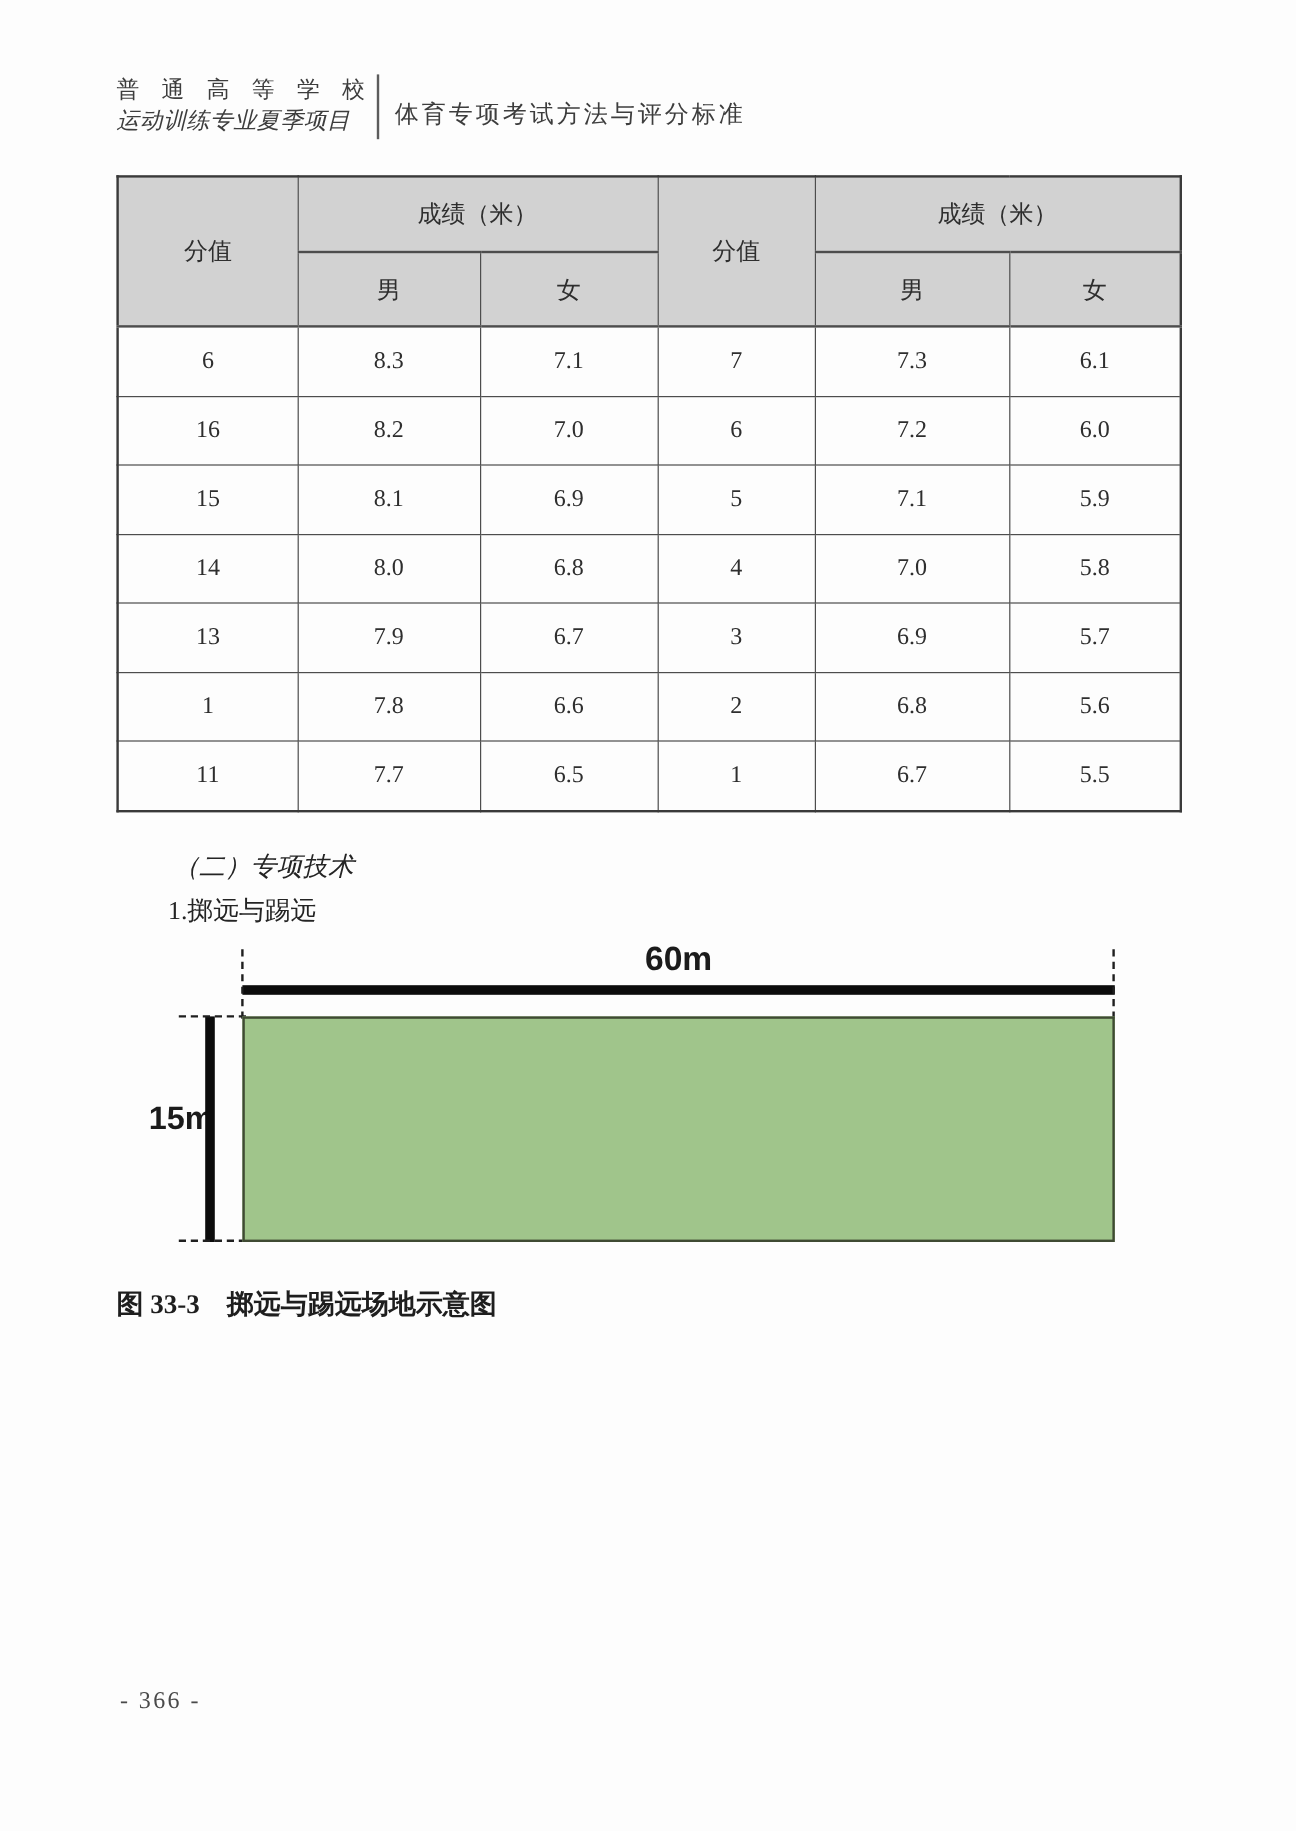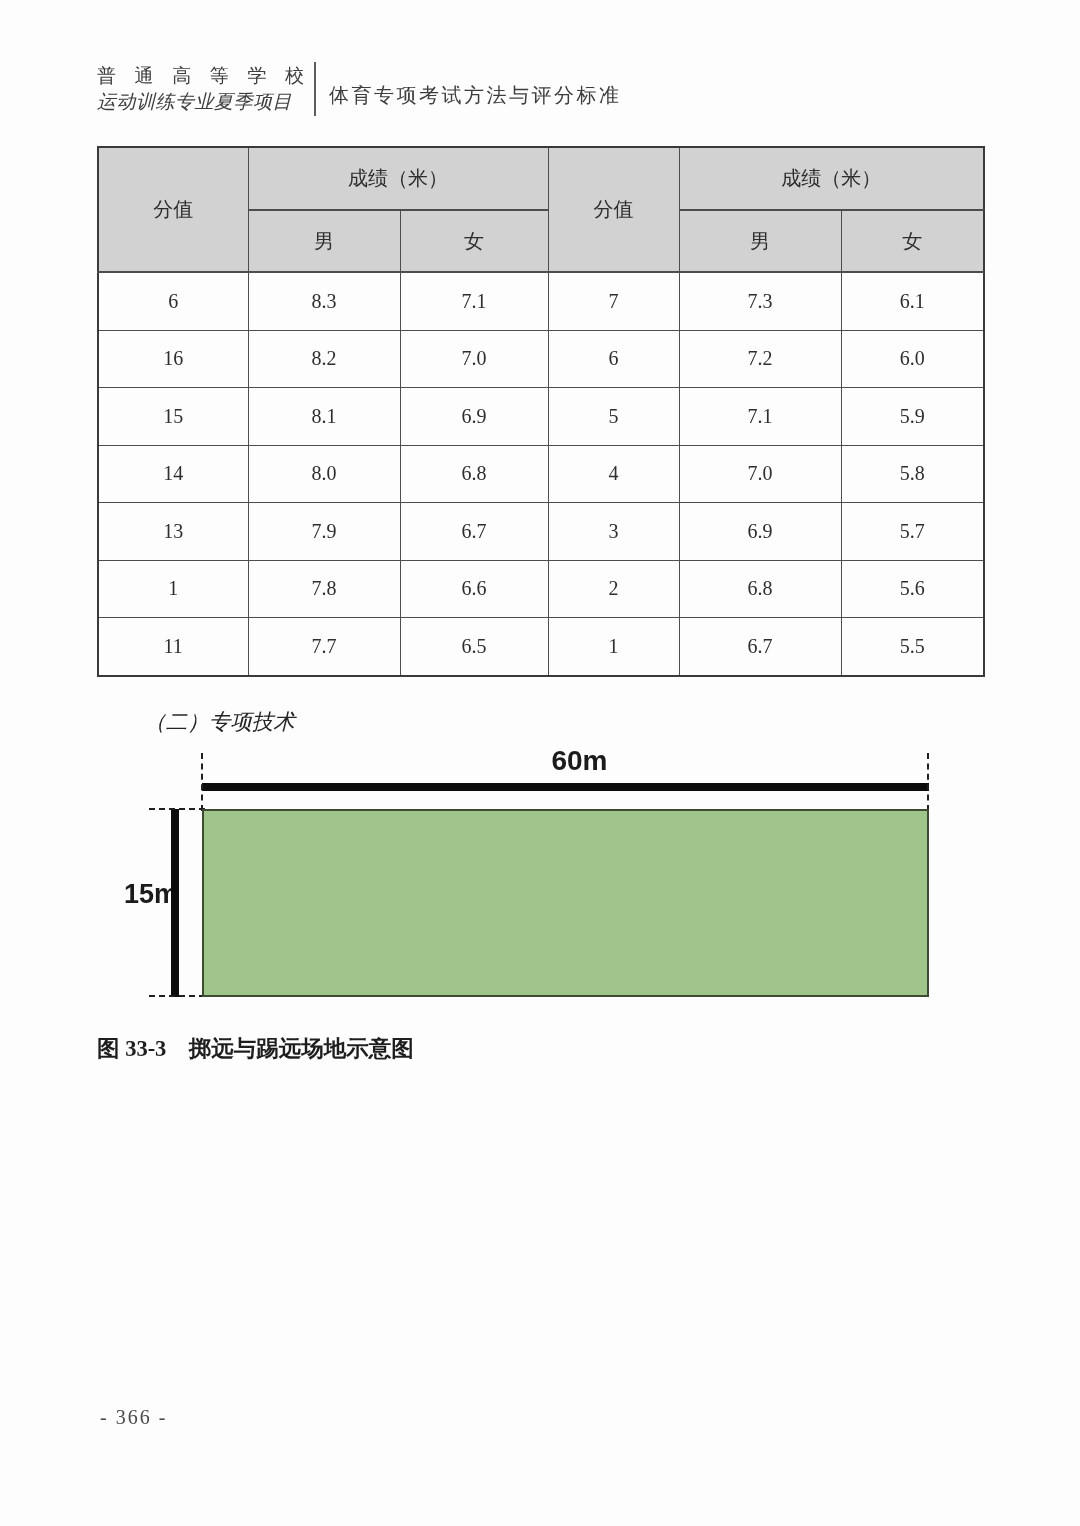--- a/index.html
+++ b/index.html
@@ -44,21 +44,21 @@
 
   
   .body-text { margin-top:27px; font-size:21.5px; line-height:37.6px; color:#242424; width:886px; }
   .sec-heading { text-indent:2.2em; font-style:italic; }
   .sub-heading { text-indent:2em; }
   .para { margin:0; text-indent:2.2em; text-align:justify; }
 
   
   .figure { position:relative; height:256px; margin-top:4px; width:886px; }
   .label-60m {
-    position:absolute; left:119px; top:0; width:727px;
+    position:absolute; left:105px; top:0; width:727px;
     text-align:center; font-family:"Liberation Sans", sans-serif;
     font-size:28px; font-weight:bold; color:#1b1b1b; line-height:32px;
   }
   .dim-top-bar { position:absolute; left:105px; top:38px; width:727px; height:8px; background:#0c0c0c; }
   .dash-v { position:absolute; top:8px; height:58px; width:0; border-left:2px dashed #1f1f1f; }
   .dash-v.left  { left:104px; }
   .dash-v.right { left:830px; }
   .field-rect {
     position:absolute; left:105px; top:64px; width:723px; height:184px;
     background:var(--field-color, #a0c58b);
@@ -178,20 +178,21 @@
             <td>6.5</td>
             <td>1</td>
             <td>6.7</td>
             <td>5.5</td>
           </tr>
         </tbody>
     </table>
 
     <div class="body-text">
       <div class="sec-heading">（二）专项技术</div>
+      <div class="sub-heading">1.掷远与踢远</div>
     </div>
 
     <div class="figure">
       <div class="label-60m">60m</div>
       <div class="dim-top-bar"></div>
       <div class="dash-v left"></div>
       <div class="dash-v right"></div>
       <div class="label-15m">15m</div>
       <div class="dim-left-bar"></div>
       <div class="dash-h top"></div>

